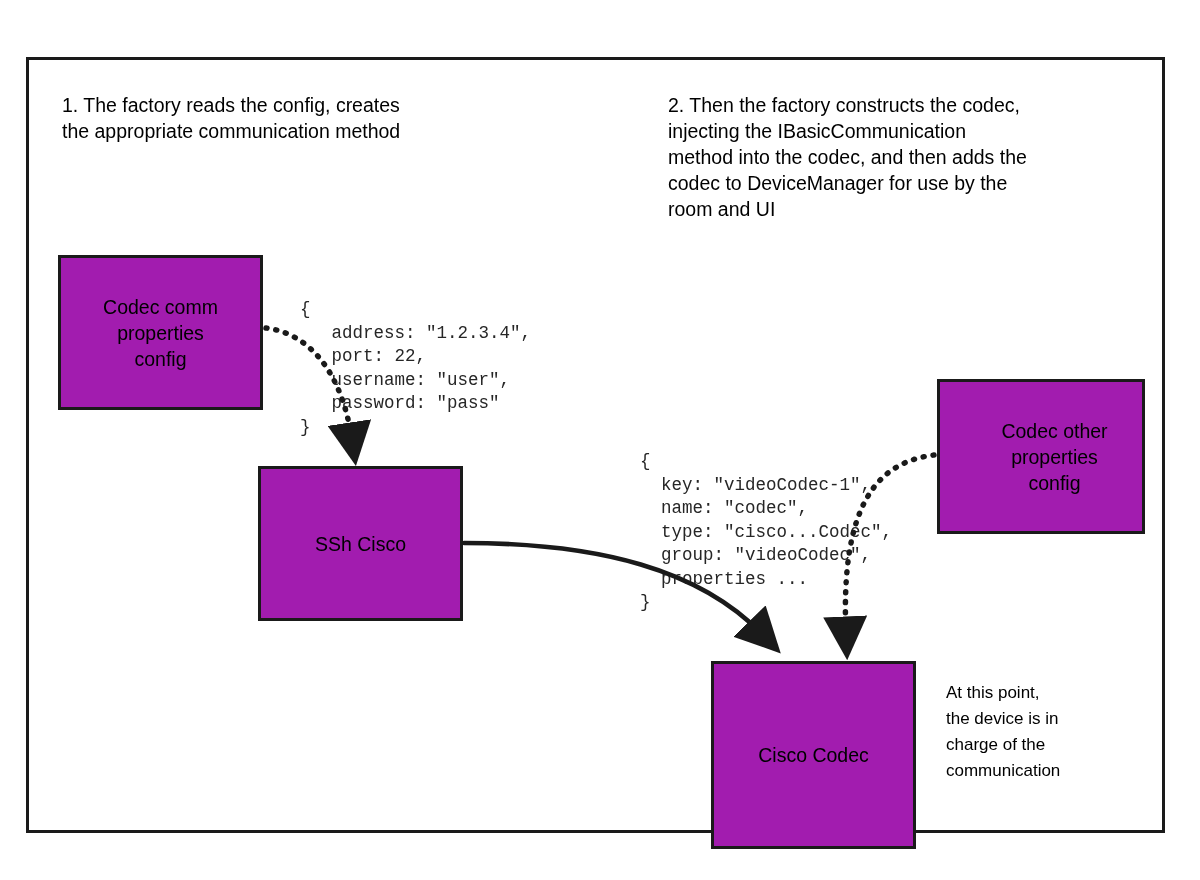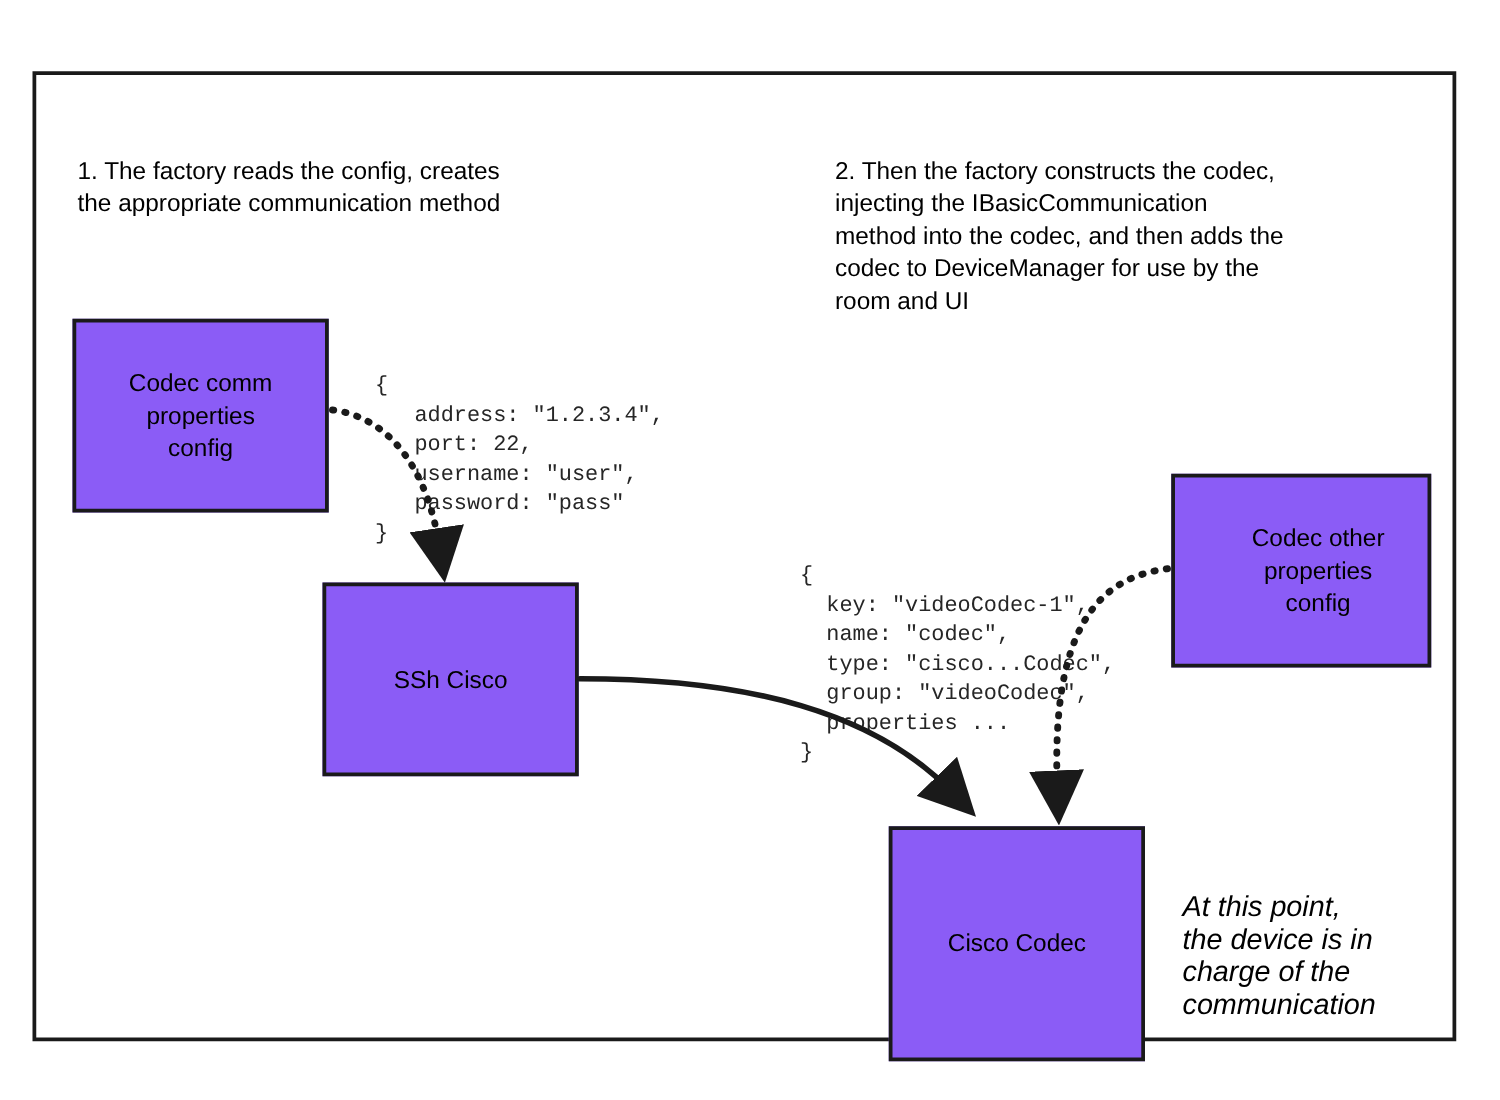--- a/index.html
+++ b/index.html
@@ -28,31 +28,30 @@
     border: 3px solid #1a1a1a;
     box-sizing: border-box;
     background: #ffffff;
   }
   .note {
     position: absolute;
     font-size: 19.5px;
     line-height: 26px;
     color: #000000;
     white-space: pre-line;
-    margin-top: 32px;
   }
   #note-1 { left: 62px;  top: 92px;  width: 540px; }
   #note-2 { left: 668px; top: 92px;  width: 470px; }
-  #note-3 { left: 946px; top: 680px; width: 200px; font-size: 23px; line-height: 26px; font-style: italic; }
+  #note-3 { left: 946px; top: 680px; width: 200px; font-size: 17px; line-height: 26px; }
 
   .node {
     position: absolute;
     border: 3px solid #1a1a1a;
     box-sizing: border-box;
-    background: #8b5cf6;
+    background: #a21caf;
     display: flex;
     align-items: center;
     justify-content: center;
     text-align: center;
     font-size: 19.5px;
     line-height: 26px;
     white-space: pre-line;
     padding: 4px;
   }
   #node-comm-config   { left: 58px;  top: 255px; width: 205px; height: 155px; }

